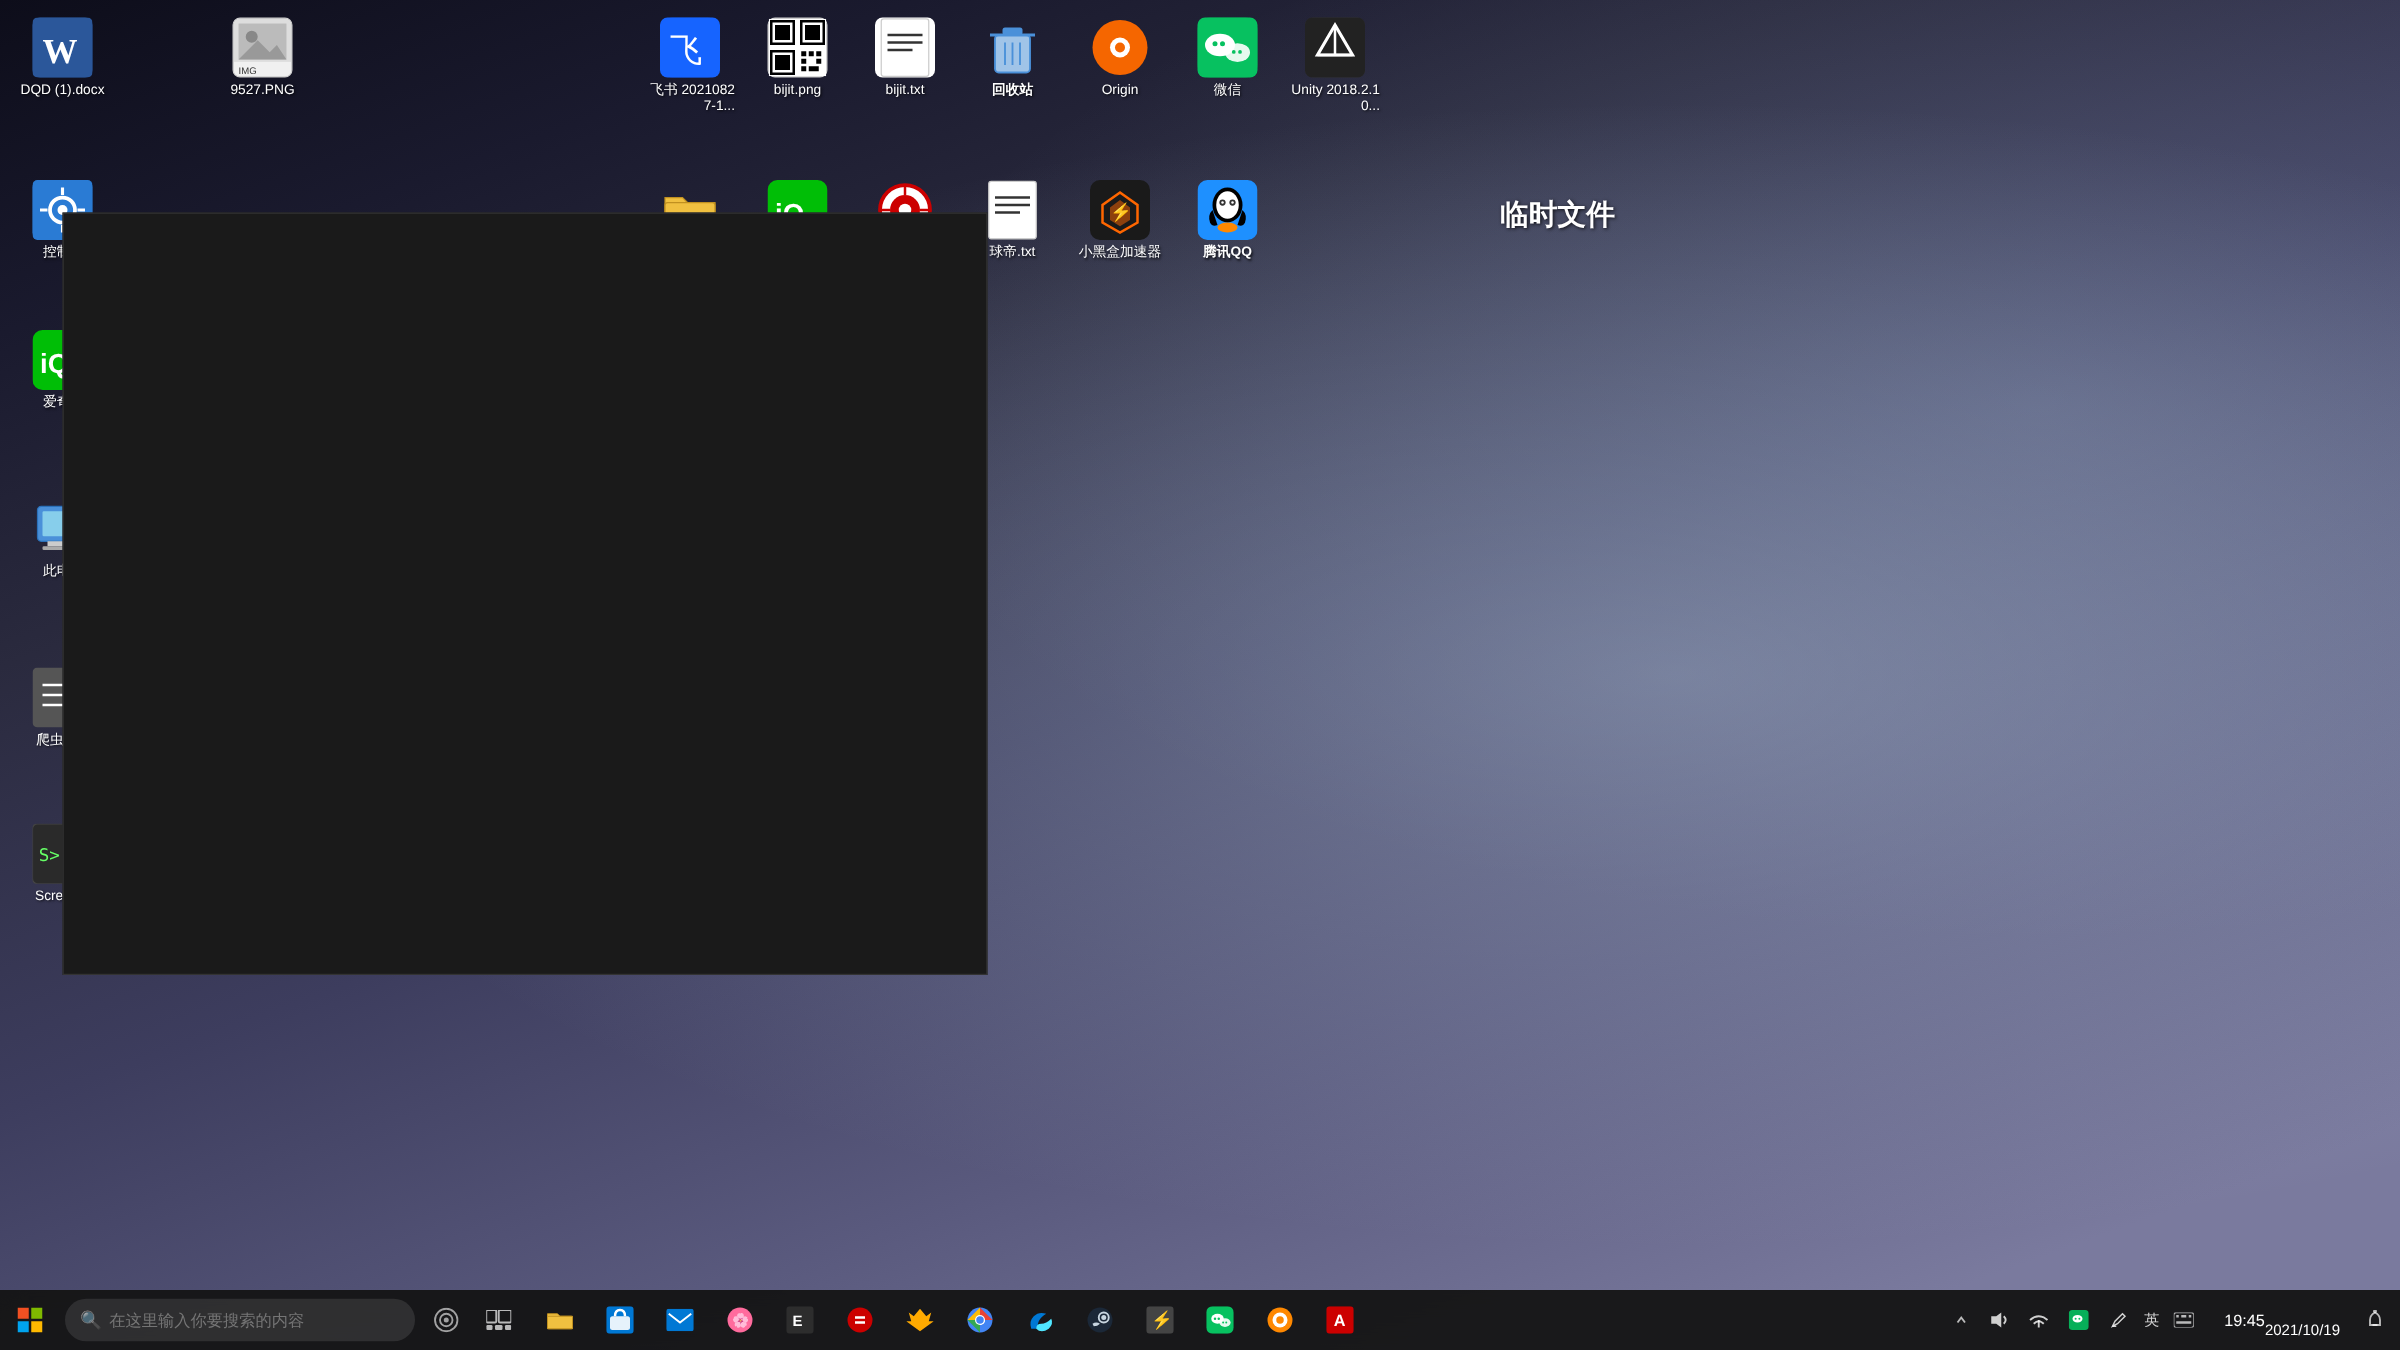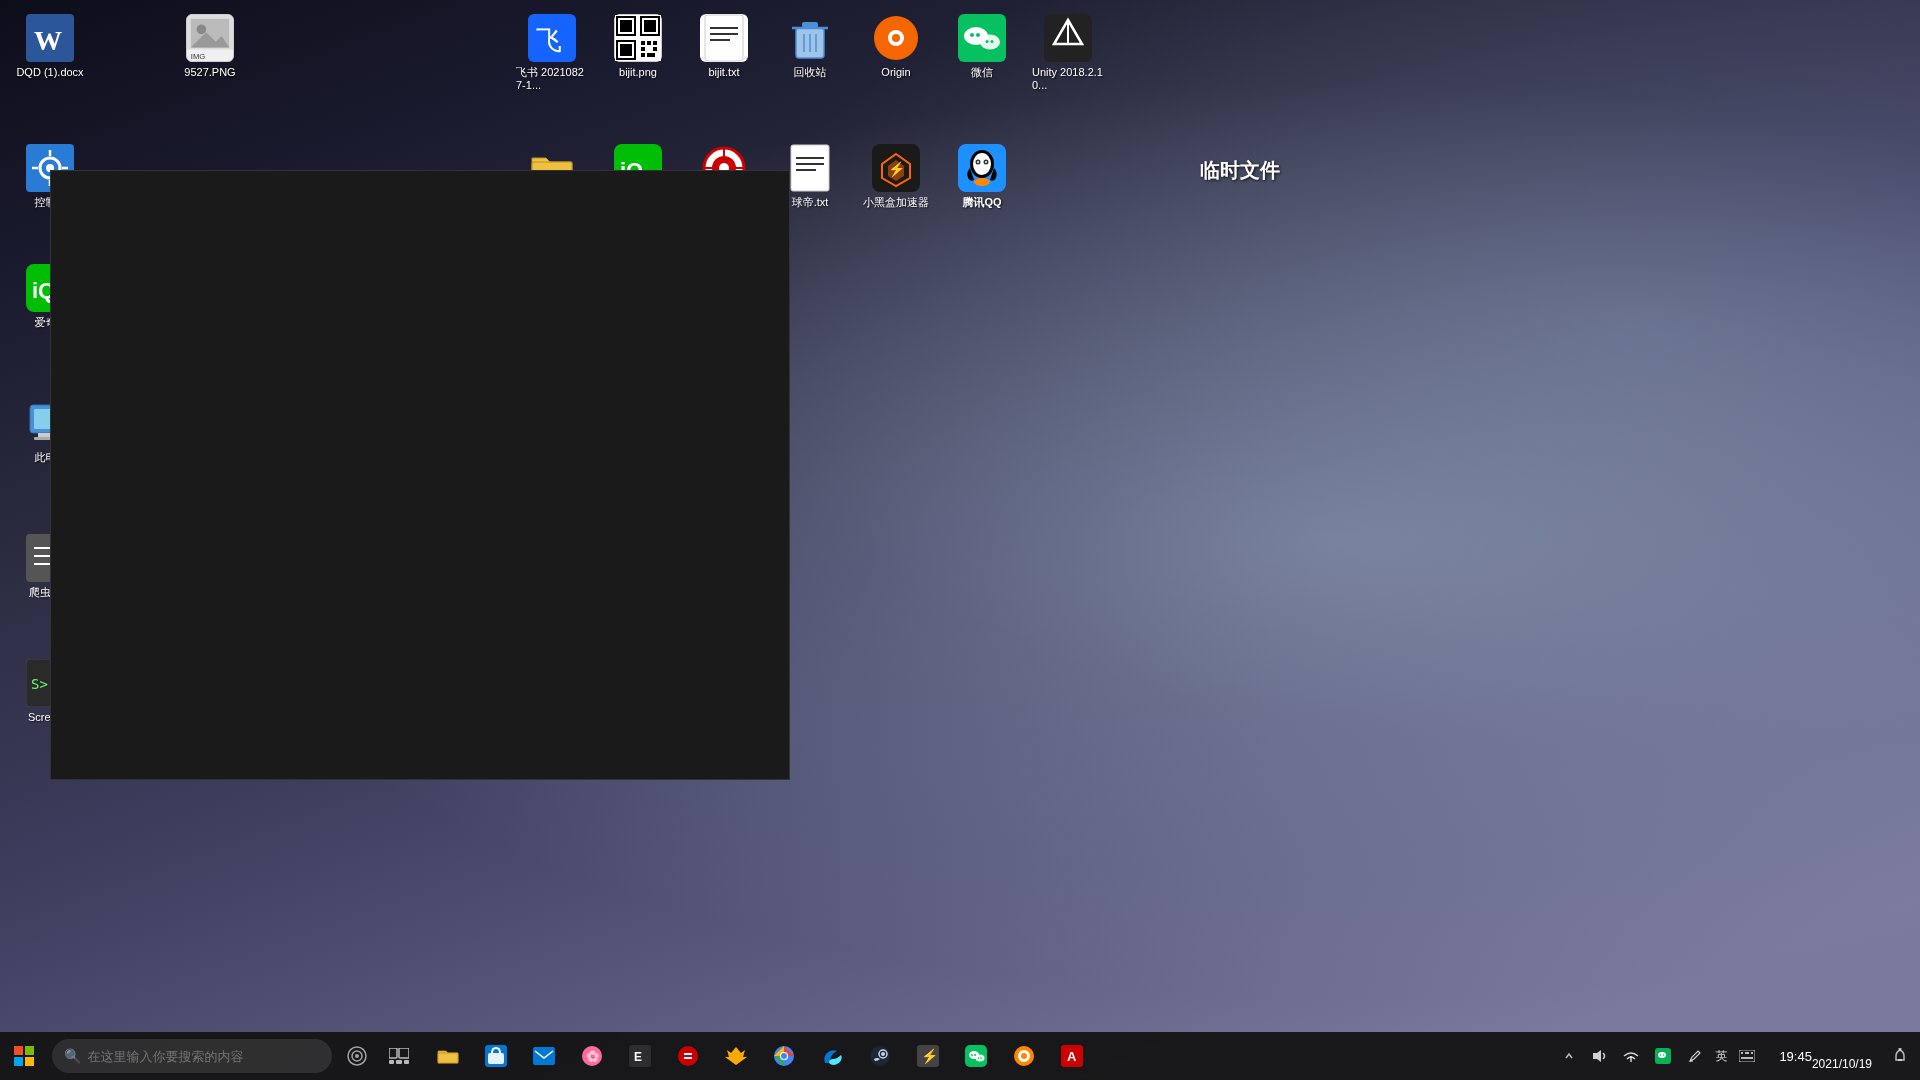--- a/index.html
+++ b/index.html
@@ -69,21 +69,21 @@
       display: flex;
       align-items: center;
       justify-content: center;
       font-size: 28px;
       margin-bottom: 4px;
     }
 
     .icon-label {
       color: white;
       font-size: 11px;
-      text-align: left;
+      text-align: right;
       text-shadow: 1px 1px 2px rgba(0,0,0,0.8);
       word-break: break-all;
       max-width: 75px;
       line-height: 1.2;
     }
 
     
     #taskbar {
       position: absolute;
       bottom: 0;
@@ -327,21 +327,21 @@
         <svg width="48" height="48" viewBox="0 0 48 48">
           <rect width="38" height="46" x="5" y="1" rx="2" fill="white" stroke="#ccc"></rect>
           <line x1="10" y1="14" x2="38" y2="14" stroke="#333" stroke-width="2"></line>
           <line x1="10" y1="20" x2="38" y2="20" stroke="#333" stroke-width="2"></line>
           <line x1="10" y1="26" x2="30" y2="26" stroke="#333" stroke-width="2"></line>
         </svg>
       </div>
       <span class="icon-label">bijit.txt</span>
     </div>
 
-    <div class="desktop-icon" style="left:770px;top:10px;">
+    <div class="desktop-icon" style="left:770px;top:10px;font-weight:bold;">
       <div class="icon-img" style="background:transparent;">
         <svg width="48" height="48" viewBox="0 0 48 48">
           <rect x="10" y="14" width="28" height="30" rx="3" fill="#a0c4e8" stroke="#4a90d9" stroke-width="1.5"></rect>
           <line x1="6" y1="14" x2="42" y2="14" stroke="#4a90d9" stroke-width="2.5"></line>
           <rect x="16" y="8" width="16" height="6" rx="2" fill="#4a90d9"></rect>
           <line x1="18" y1="20" x2="18" y2="38" stroke="#4a90d9" stroke-width="1.5"></line>
           <line x1="24" y1="20" x2="24" y2="38" stroke="#4a90d9" stroke-width="1.5"></line>
           <line x1="30" y1="20" x2="30" y2="38" stroke="#4a90d9" stroke-width="1.5"></line>
         </svg>
       </div>
@@ -517,21 +517,21 @@
           <circle cx="28" cy="18" r="1" fill="white"></circle>
           <path d="M12,24 Q8,28 10,34 Q12,38 16,36" fill="black"></path>
           <path d="M36,24 Q40,28 38,34 Q36,38 32,36" fill="black"></path>
           <ellipse cx="24" cy="38" rx="8" ry="4" fill="#ff8800"></ellipse>
         </svg>
       </div>
       <span class="icon-label">腾讯QQ</span>
     </div>
 
     <div style="position:absolute;left:1200px;top:158px;">
-      <span class="icon-label" style="font-size:20px;font-weight:bold;color:white;text-shadow:1px 1px 3px rgba(0,0,0,0.8);">临时文件</span>
+      <span class="icon-label" style="font-size:23px;font-weight:bold;color:white;text-shadow:1px 1px 3px rgba(0,0,0,0.8);">临时文件</span>
     </div>
 
   </div>
 
   <div id="taskbar">
 
     <div class="taskbar-start">
       <svg width="20" height="20" viewBox="0 0 20 20">
         <rect x="0" y="0" width="9" height="9" fill="#f25022"></rect>
         <rect x="11" y="0" width="9" height="9" fill="#7fba00"></rect>

